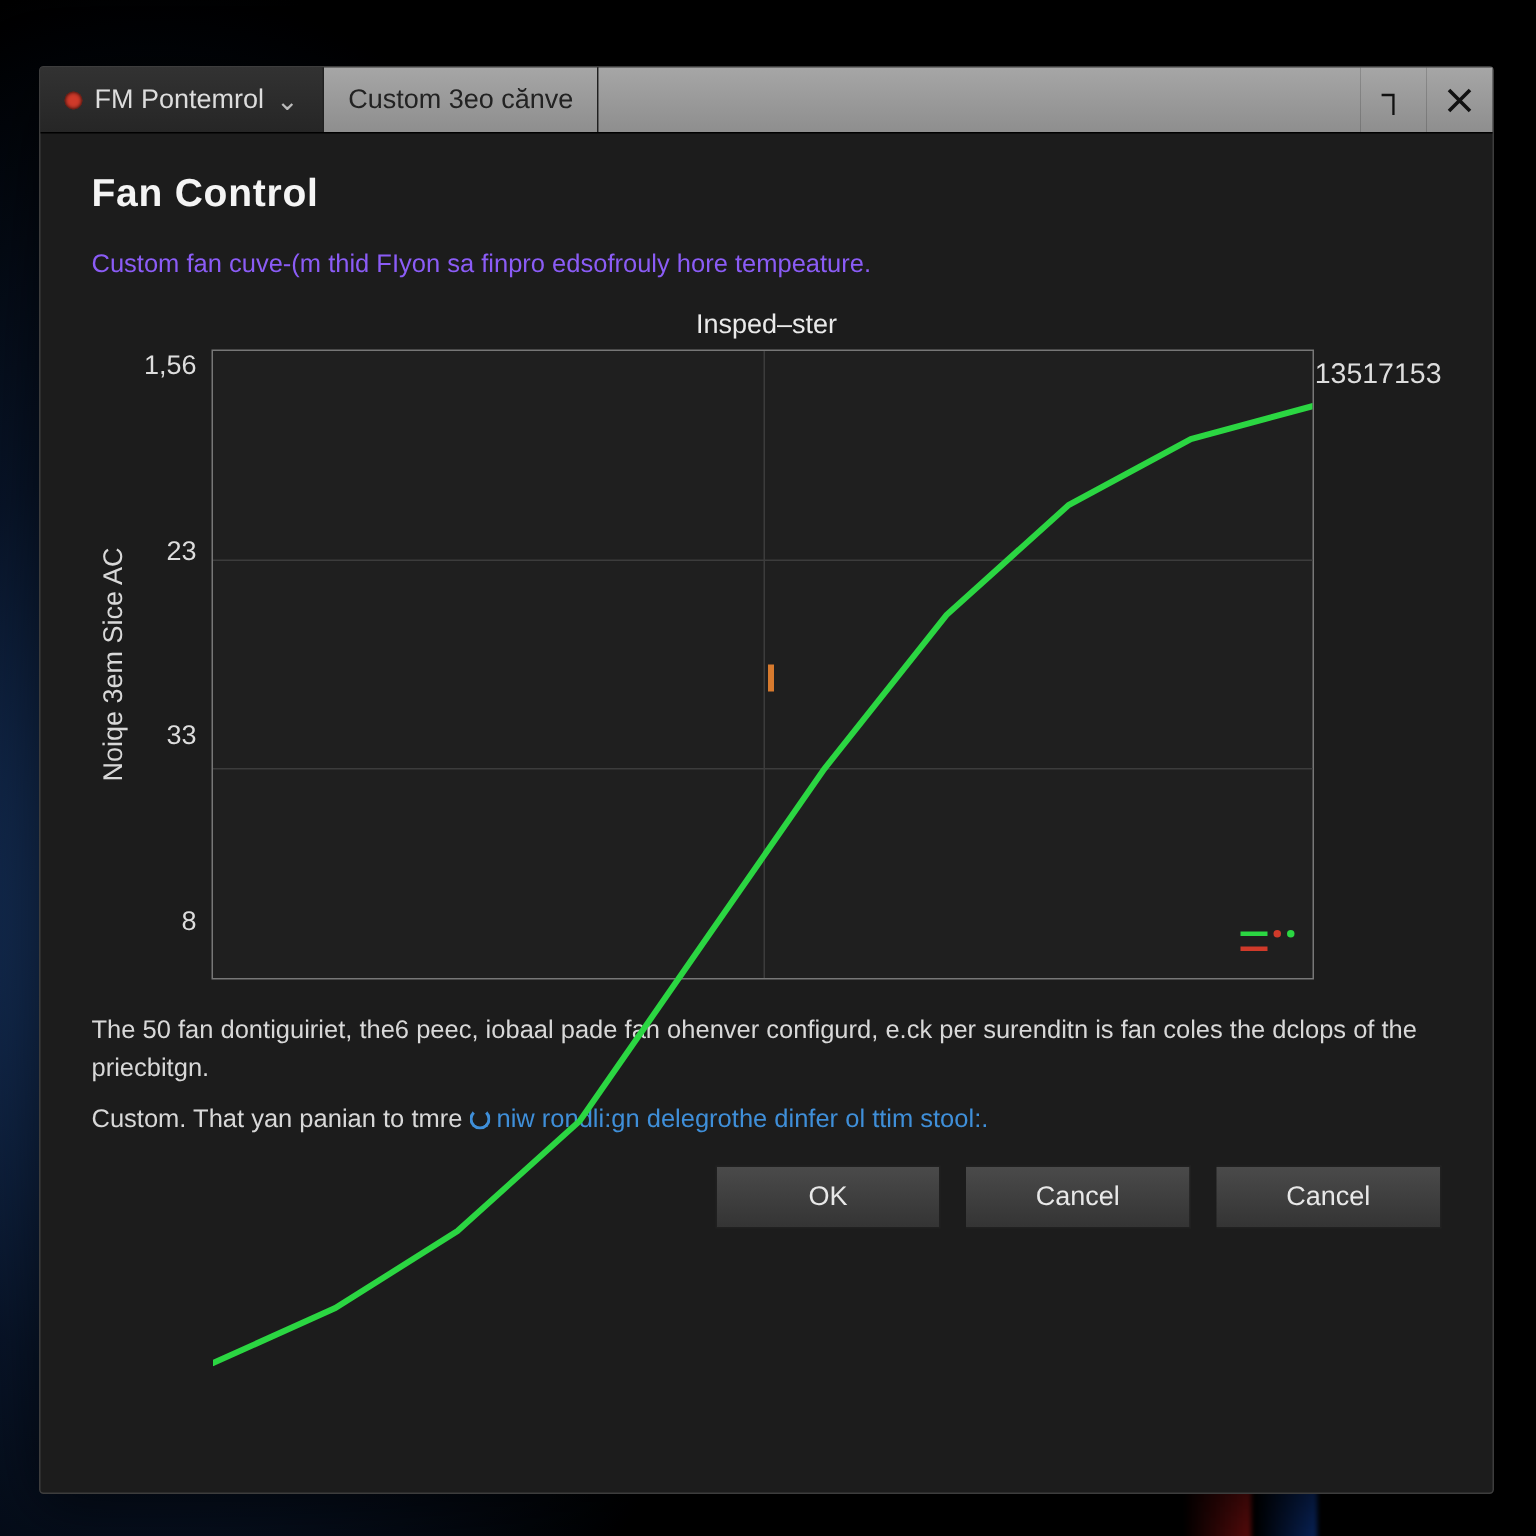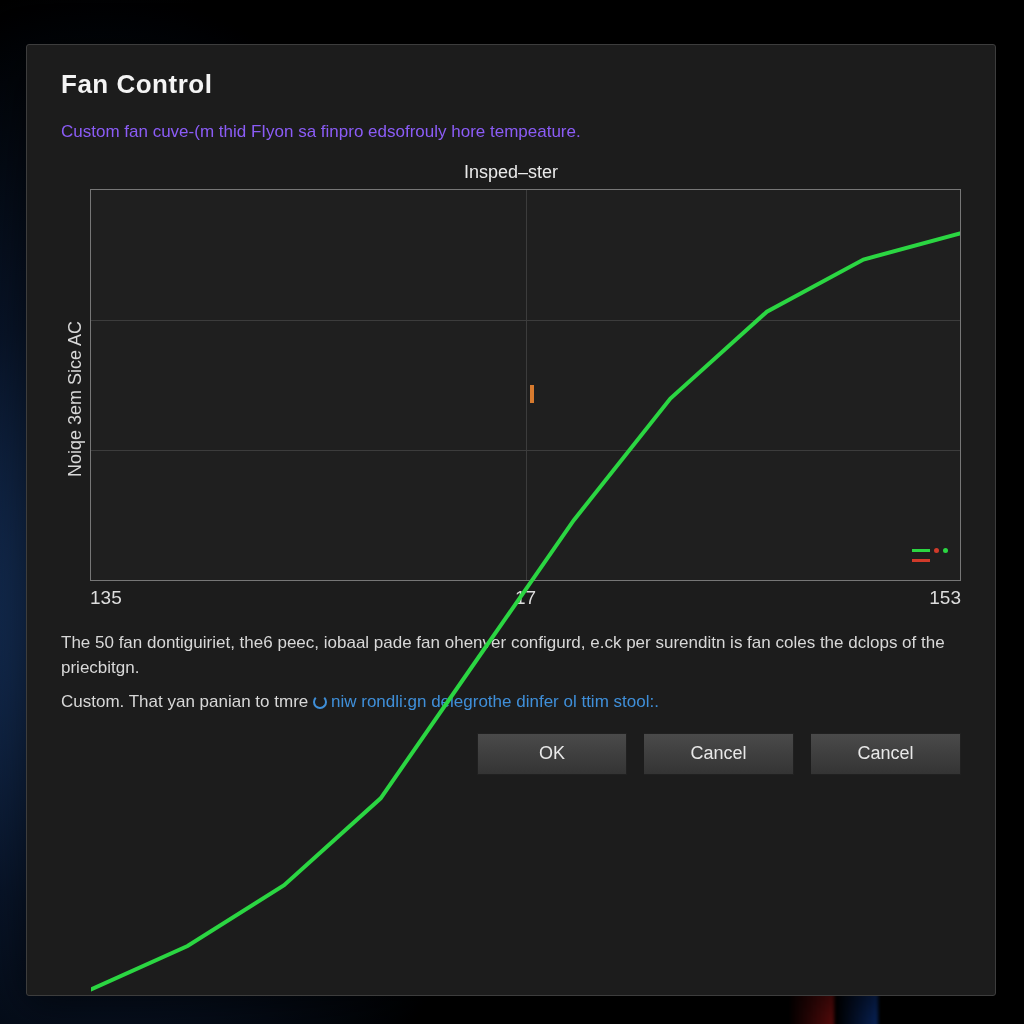--- a/index.html
+++ b/index.html
@@ -90,30 +90,55 @@
   }
   .btn:first-child { border-left:1px solid #202020; }
 </style>
 </head>
 <body>
 
 <div class="backdrop"></div>
 
 <div class="window">
 
+  <div class="titlebar">
+    <div class="tab">
+      <span class="status-dot"></span>
+      <span>FM Pontemrol</span>
+      <span class="chev">⌄</span>
+    </div>
+    <div class="tab secondary">
+      <span>Custom 3eo cănve</span>
+    </div>
+    <div class="titlebar-spacer"></div>
+    <div class="winbtn">
+      <span style="font-size:22px; position:relative; top:-4px;">┐</span>
+    </div>
+    <div class="winbtn close">
+      <svg viewBox="0 0 18 18">
+          <path d="M2 2 L16 16 M16 2 L2 16" stroke="#111" stroke-width="2.4" fill="none"></path>
+        </svg>
+    </div>
+  </div>
 
   <div class="body">
     <h1>Fan Control</h1>
     <div class="desc">Custom fan cuve-(m thid FIyon sa finpro edsofrouly hore tempeature.</div>
 
     <div class="chart-title">Insped–ster</div>
 
     <div class="chart-wrap">
       <div class="ylabel">Noiqe 3em Sice AC</div>
-      <div style="flex:1; display:flex; flex-direction:column;">
+      <div class="yticks">
+        <span>1,56</span>
+        <span>23</span>
+        <span>33</span>
+        <span>8</span>
+      </div>
+      <div style="flex:1; display:flex; flex-direction:row;">
         <div class="plot" id="plot">
           <div class="grid-h" style="top:33.3%"></div>
           <div class="grid-h" style="top:66.6%"></div>
           <div class="grid-v" style="left:50%"></div>
           <svg class="curve" id="curve-svg" viewBox="0 0 100 100" preserveAspectRatio="none">
             <path id="curve-path" fill="none" stroke-width="4" stroke-linecap="round" vector-effect="non-scaling-stroke" d="M0.00 92.00 L11.11 87.00 L22.22 80.00 L33.33 70.00 L44.44 54.00 L55.56 38.00 L66.67 24.00 L77.78 14.00 L88.89 8.00 L100.00 5.00" stroke="#2bd642"></path>
           </svg>
           <div class="marker" id="marker" style="left: 50.5%; top: 50%; background: rgb(215, 122, 46);"></div>
           <div class="legendish">
             <div class="lg">

